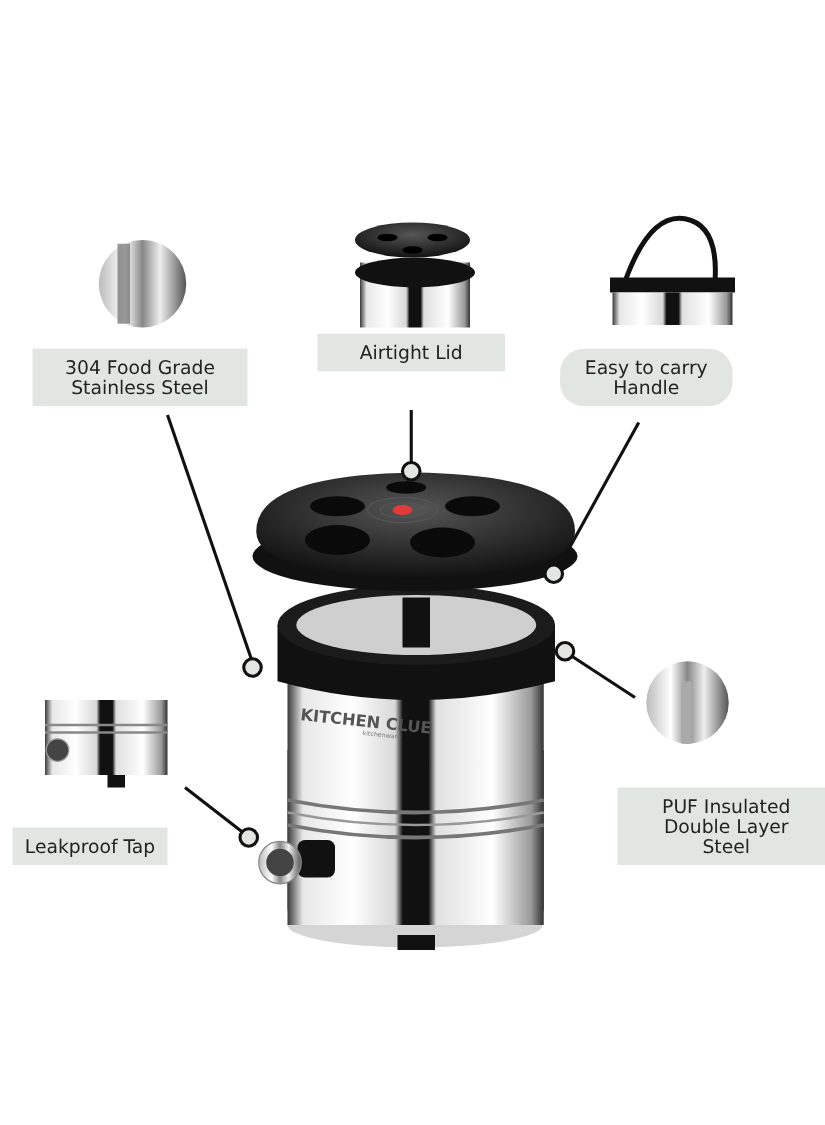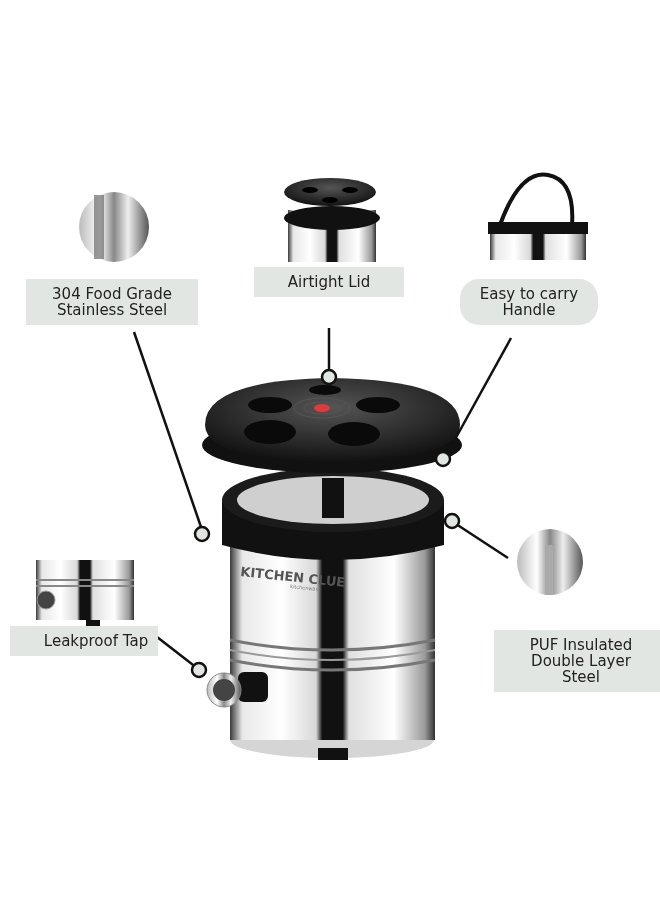--- a/index.html
+++ b/index.html
@@ -125,24 +125,24 @@
   </g>
 </svg>
 
 <div class="label" style="left:26px;top:279px;width:172px;height:46px;">
   <span>304 Food Grade
 Stainless Steel</span>
 </div>
 <div class="label" style="left:254px;top:267px;width:150px;height:30px;">
   <span>Airtight Lid</span>
 </div>
-<div class="label" style="left:460px;top:279px;width:138px;height:46px;border-radius:19px;">
+<div class="label" style="left:448px;top:279px;width:138px;height:46px;border-radius:19px;">
   <span>Easy to carry
 Handle</span>
 </div>
 <div class="label" style="left:494px;top:630px;width:174px;height:62px;">
   <span>PUF Insulated
 Double Layer
 Steel</span>
 </div>
-<div class="label" style="left:10px;top:626px;width:124px;height:30px;padding-left:24px;">
+<div class="label" style="left:10px;top:662px;width:124px;height:30px;">
   <span>Leakproof Tap</span>
 </div>
 
 </body></html>

